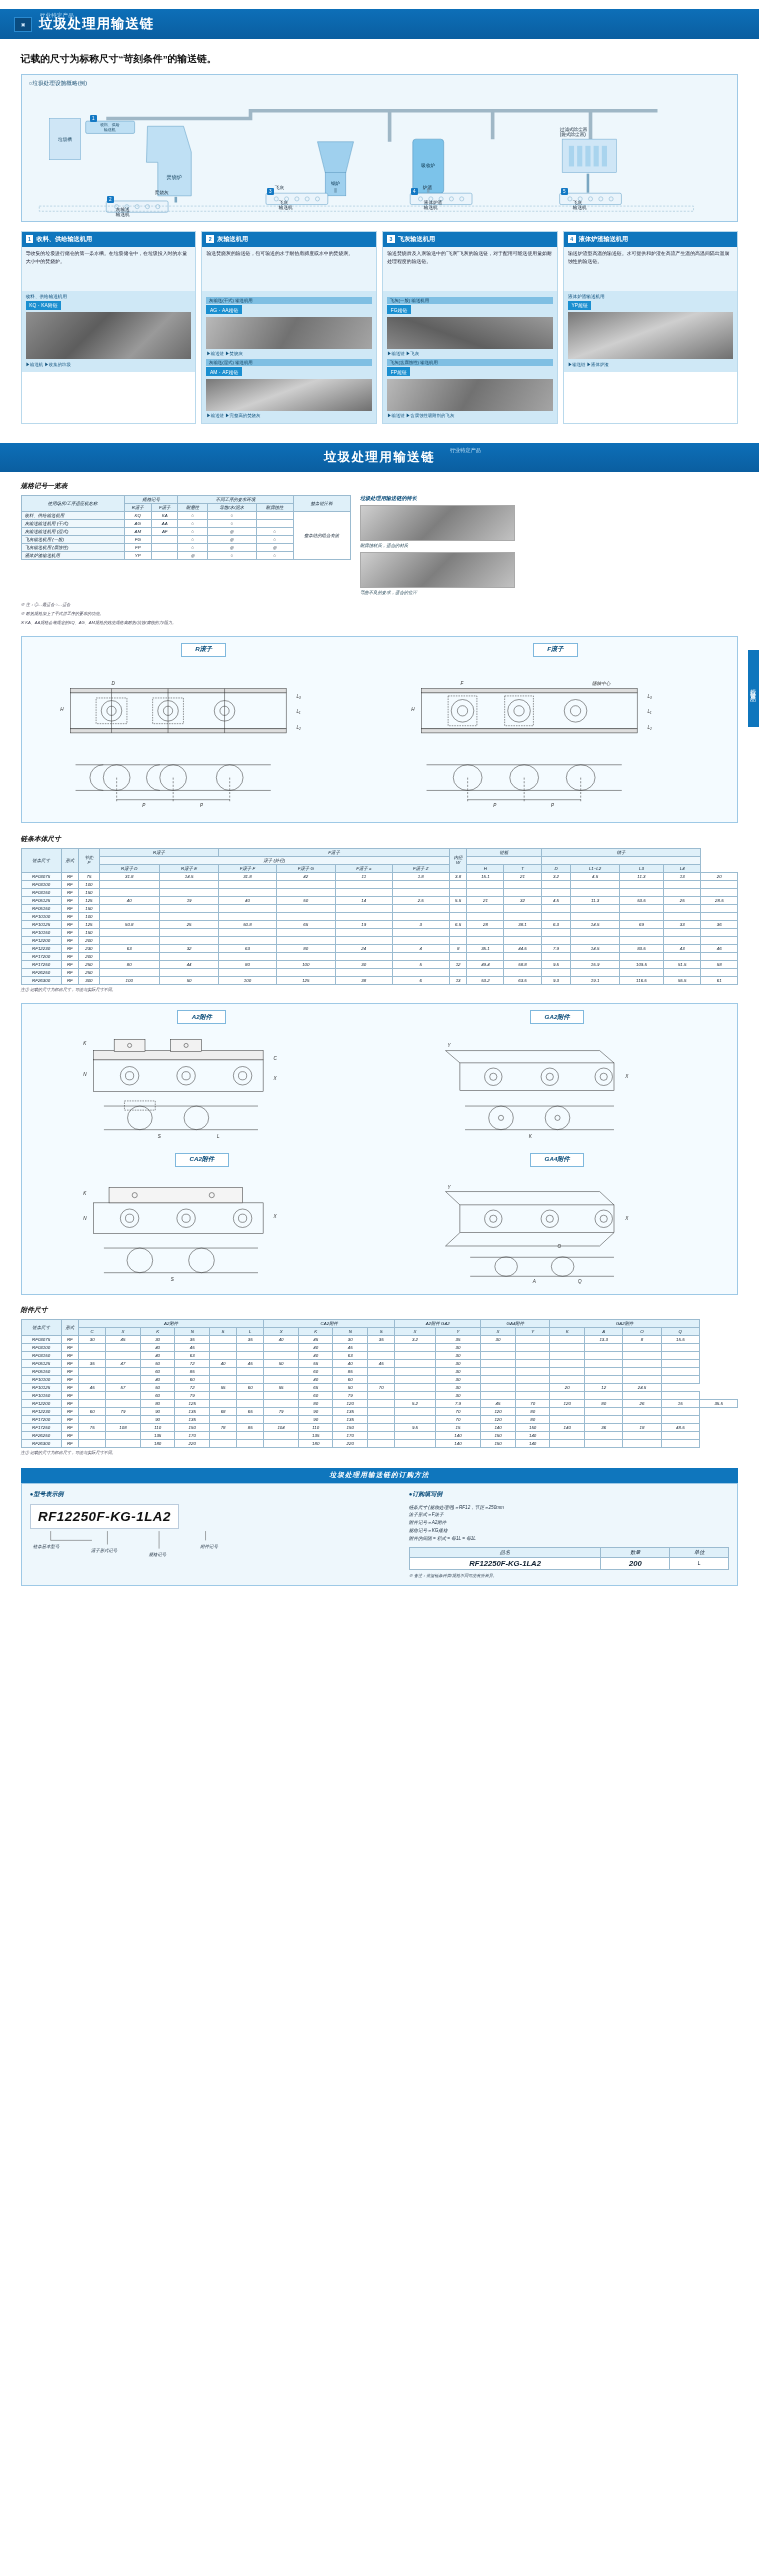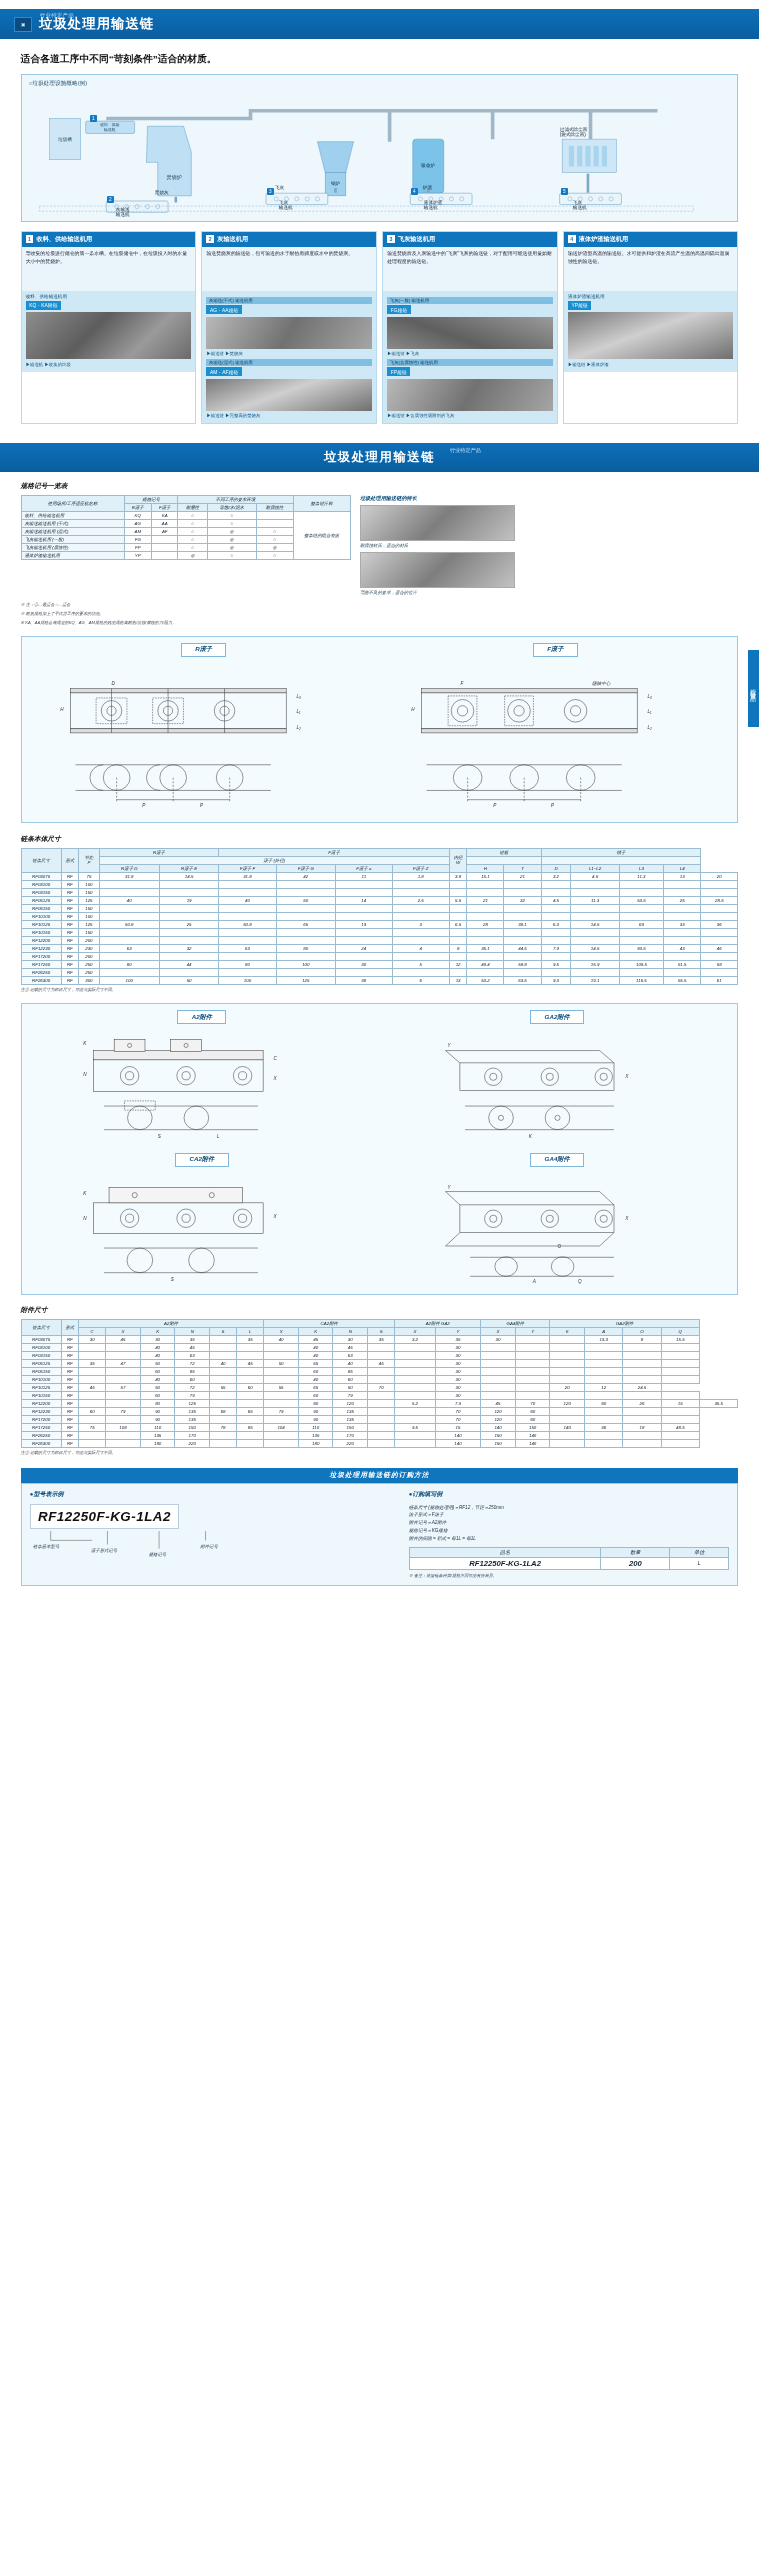--- a/index.html
+++ b/index.html
@@ -152,21 +152,21 @@
 
   <div class="banner">
     <div class="banner-sup">行业特定产品</div>
     <div class="banner-inner">
       <div class="banner-logo">▣</div>
       <div class="banner-title">垃圾处理用输送链</div>
     </div>
   </div>
 
   <div class="sec1">
-    <div class="lead">适合各道工序中不同“苛刻条件”适合的材质。</div>
+    <div class="lead">记载的尺寸为标称尺寸“苛刻条件”的输送链。</div>
 
     <div class="flowbox">
       <div class="flowbox-title">○垃圾处理设施概略(例)</div>
       <div class="flowcanvas">
         <svg width="680" height="123" viewBox="0 0 1320 238" style="font-size:12px">
 
           <path d="M150 55 H430 V40 H700 V100" stroke="#9fb7c6" stroke-width="7" fill="none"></path>
           <path d="M700 40 H900 V95" stroke="#9fb7c6" stroke-width="7" fill="none"></path>
           <path d="M900 40 H1090 V95" stroke="#9fb7c6" stroke-width="7" fill="none"></path>
           <path d="M1090 40 H1220" stroke="#9fb7c6" stroke-width="7" fill="none"></path>

